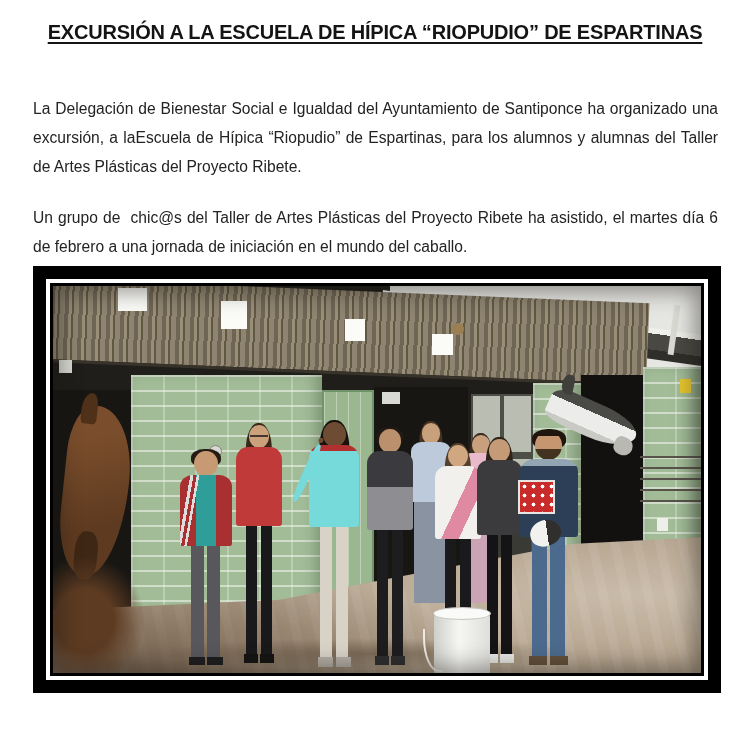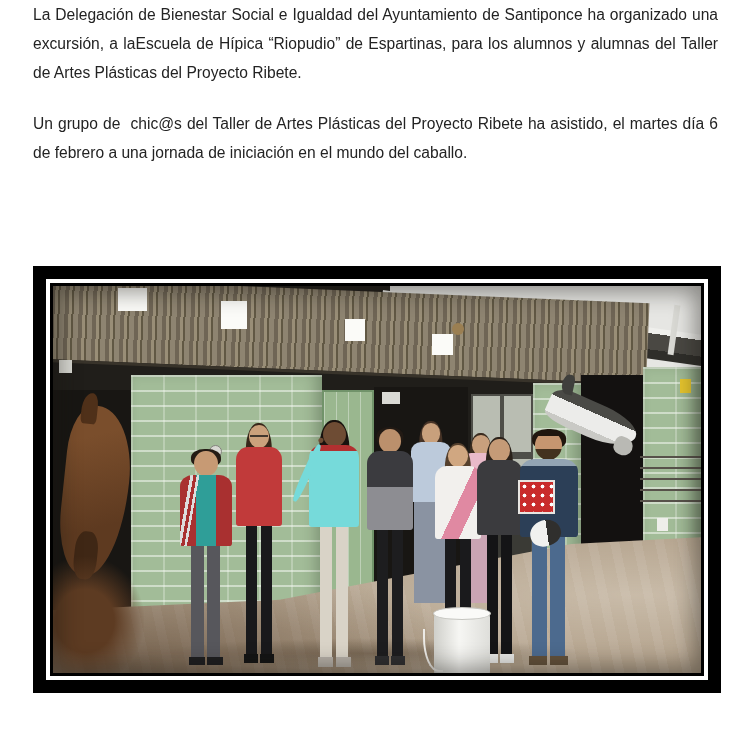--- a/index.html
+++ b/index.html
@@ -3,21 +3,21 @@
 <meta charset="utf-8">
 <style>
   html,body{margin:0;padding:0;background:#ffffff;}
   .page{position:relative;width:750px;height:737px;background:#ffffff;overflow:hidden;
         font-family:"Liberation Sans",sans-serif;color:#1e1e1e;}
 
   .title{margin:21px 30px 0;text-align:center;font-size:20px;font-weight:bold;color:#141414;
          letter-spacing:-0.2px;text-decoration:underline;text-decoration-thickness:2px;text-underline-offset:3px;}
   .para{margin:0 32px 0 33px;text-align:justify;font-size:15.6px;line-height:29px;color:#232323;
         white-space:pre-wrap;}
-  .p1{}
+  .p1{margin-top:50px;}
   .p2{margin-top:22px;}
 
   
   .frame{position:absolute;left:33px;top:266px;width:688px;height:427px;background:#000;
          box-sizing:border-box;padding:13px;}
   .frame-white{width:100%;height:100%;background:#fff;box-sizing:border-box;padding:4px;}
   .frame-thin{width:100%;height:100%;background:#000;box-sizing:border-box;padding:3px;}
   .photo{position:relative;width:100%;height:100%;overflow:hidden;background:#201e1a;}
   .photo::after{content:"";position:absolute;inset:0;z-index:40;pointer-events:none;
                 box-shadow:inset 0 0 22px 6px rgba(22,19,15,.45);}
@@ -129,20 +129,21 @@
   .bucket::before{content:"";position:absolute;top:-6%;left:-2%;width:104%;height:20%;
         background:#fafaf8;border:1px solid #c5c5c0;border-radius:50%;box-sizing:border-box;}
   .bucket::after{content:"";position:absolute;left:-20%;top:28%;width:32%;height:64%;
         border:2px solid #eceae6;border-right:none;border-top:none;border-radius:0 0 0 80%;}
 </style>
 </head>
 <body>
 
 <div class="page">
 
+  <h1 class="title">EXCURSIÓN A LA ESCUELA DE HÍPICA “RIOPUDIO” DE ESPARTINAS</h1>
 
   <p class="para p1">La Delegación de Bienestar Social e Igualdad del Ayuntamiento de Santiponce ha organizado una excursión, a laEscuela de Hípica “Riopudio” de Espartinas, para los alumnos y alumnas del Taller de Artes Plásticas del Proyecto Ribete.</p>
   <p class="para p2">Un grupo de  chic@s del Taller de Artes Plásticas del Proyecto Ribete ha asistido, el martes día 6 de febrero a una jornada de iniciación en el mundo del caballo.</p>
 
   <div class="frame">
     <div class="frame-white">
       <div class="frame-thin">
         <div class="photo" role="img" aria-label="Group photo: students and a monitor of the Taller de Artes Plásticas posing on a dirt yard in front of green stable doors at the Riopudio riding school; a brown horse looks out of a stall on the left and a white horse on the right, under a timber-clad roof; a white bucket stands in the foreground.">
           <div class="scene">
 

